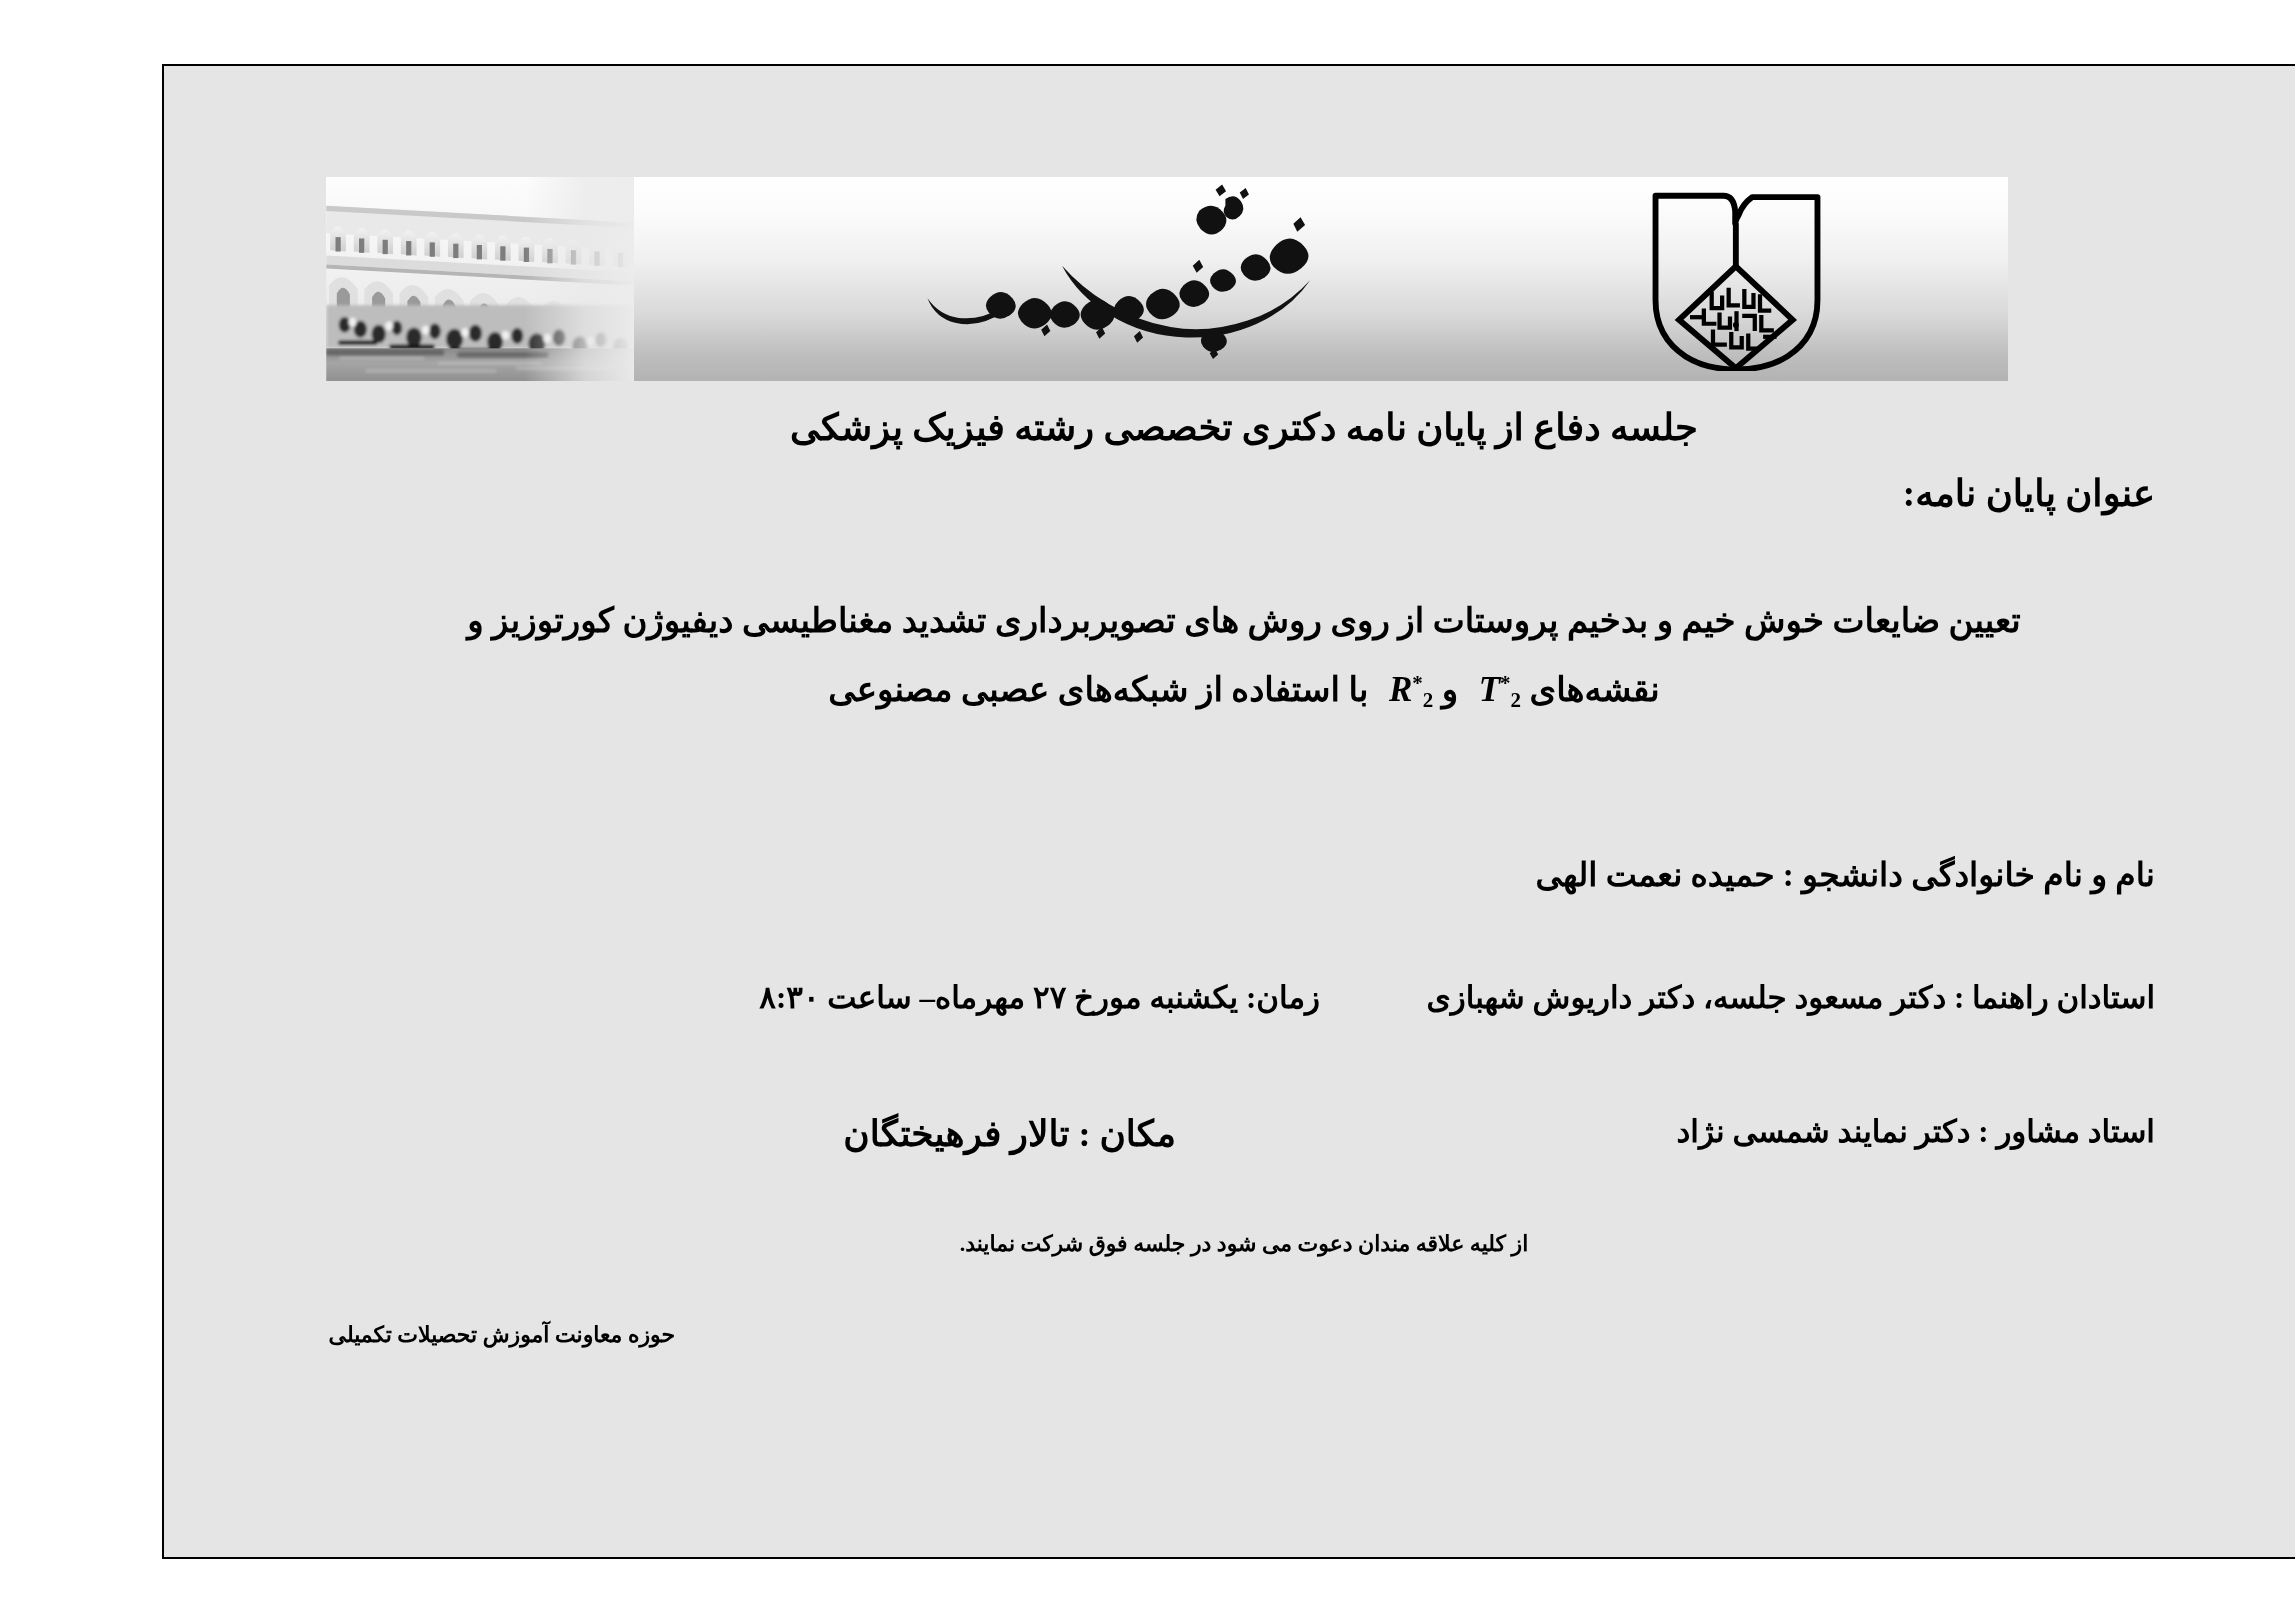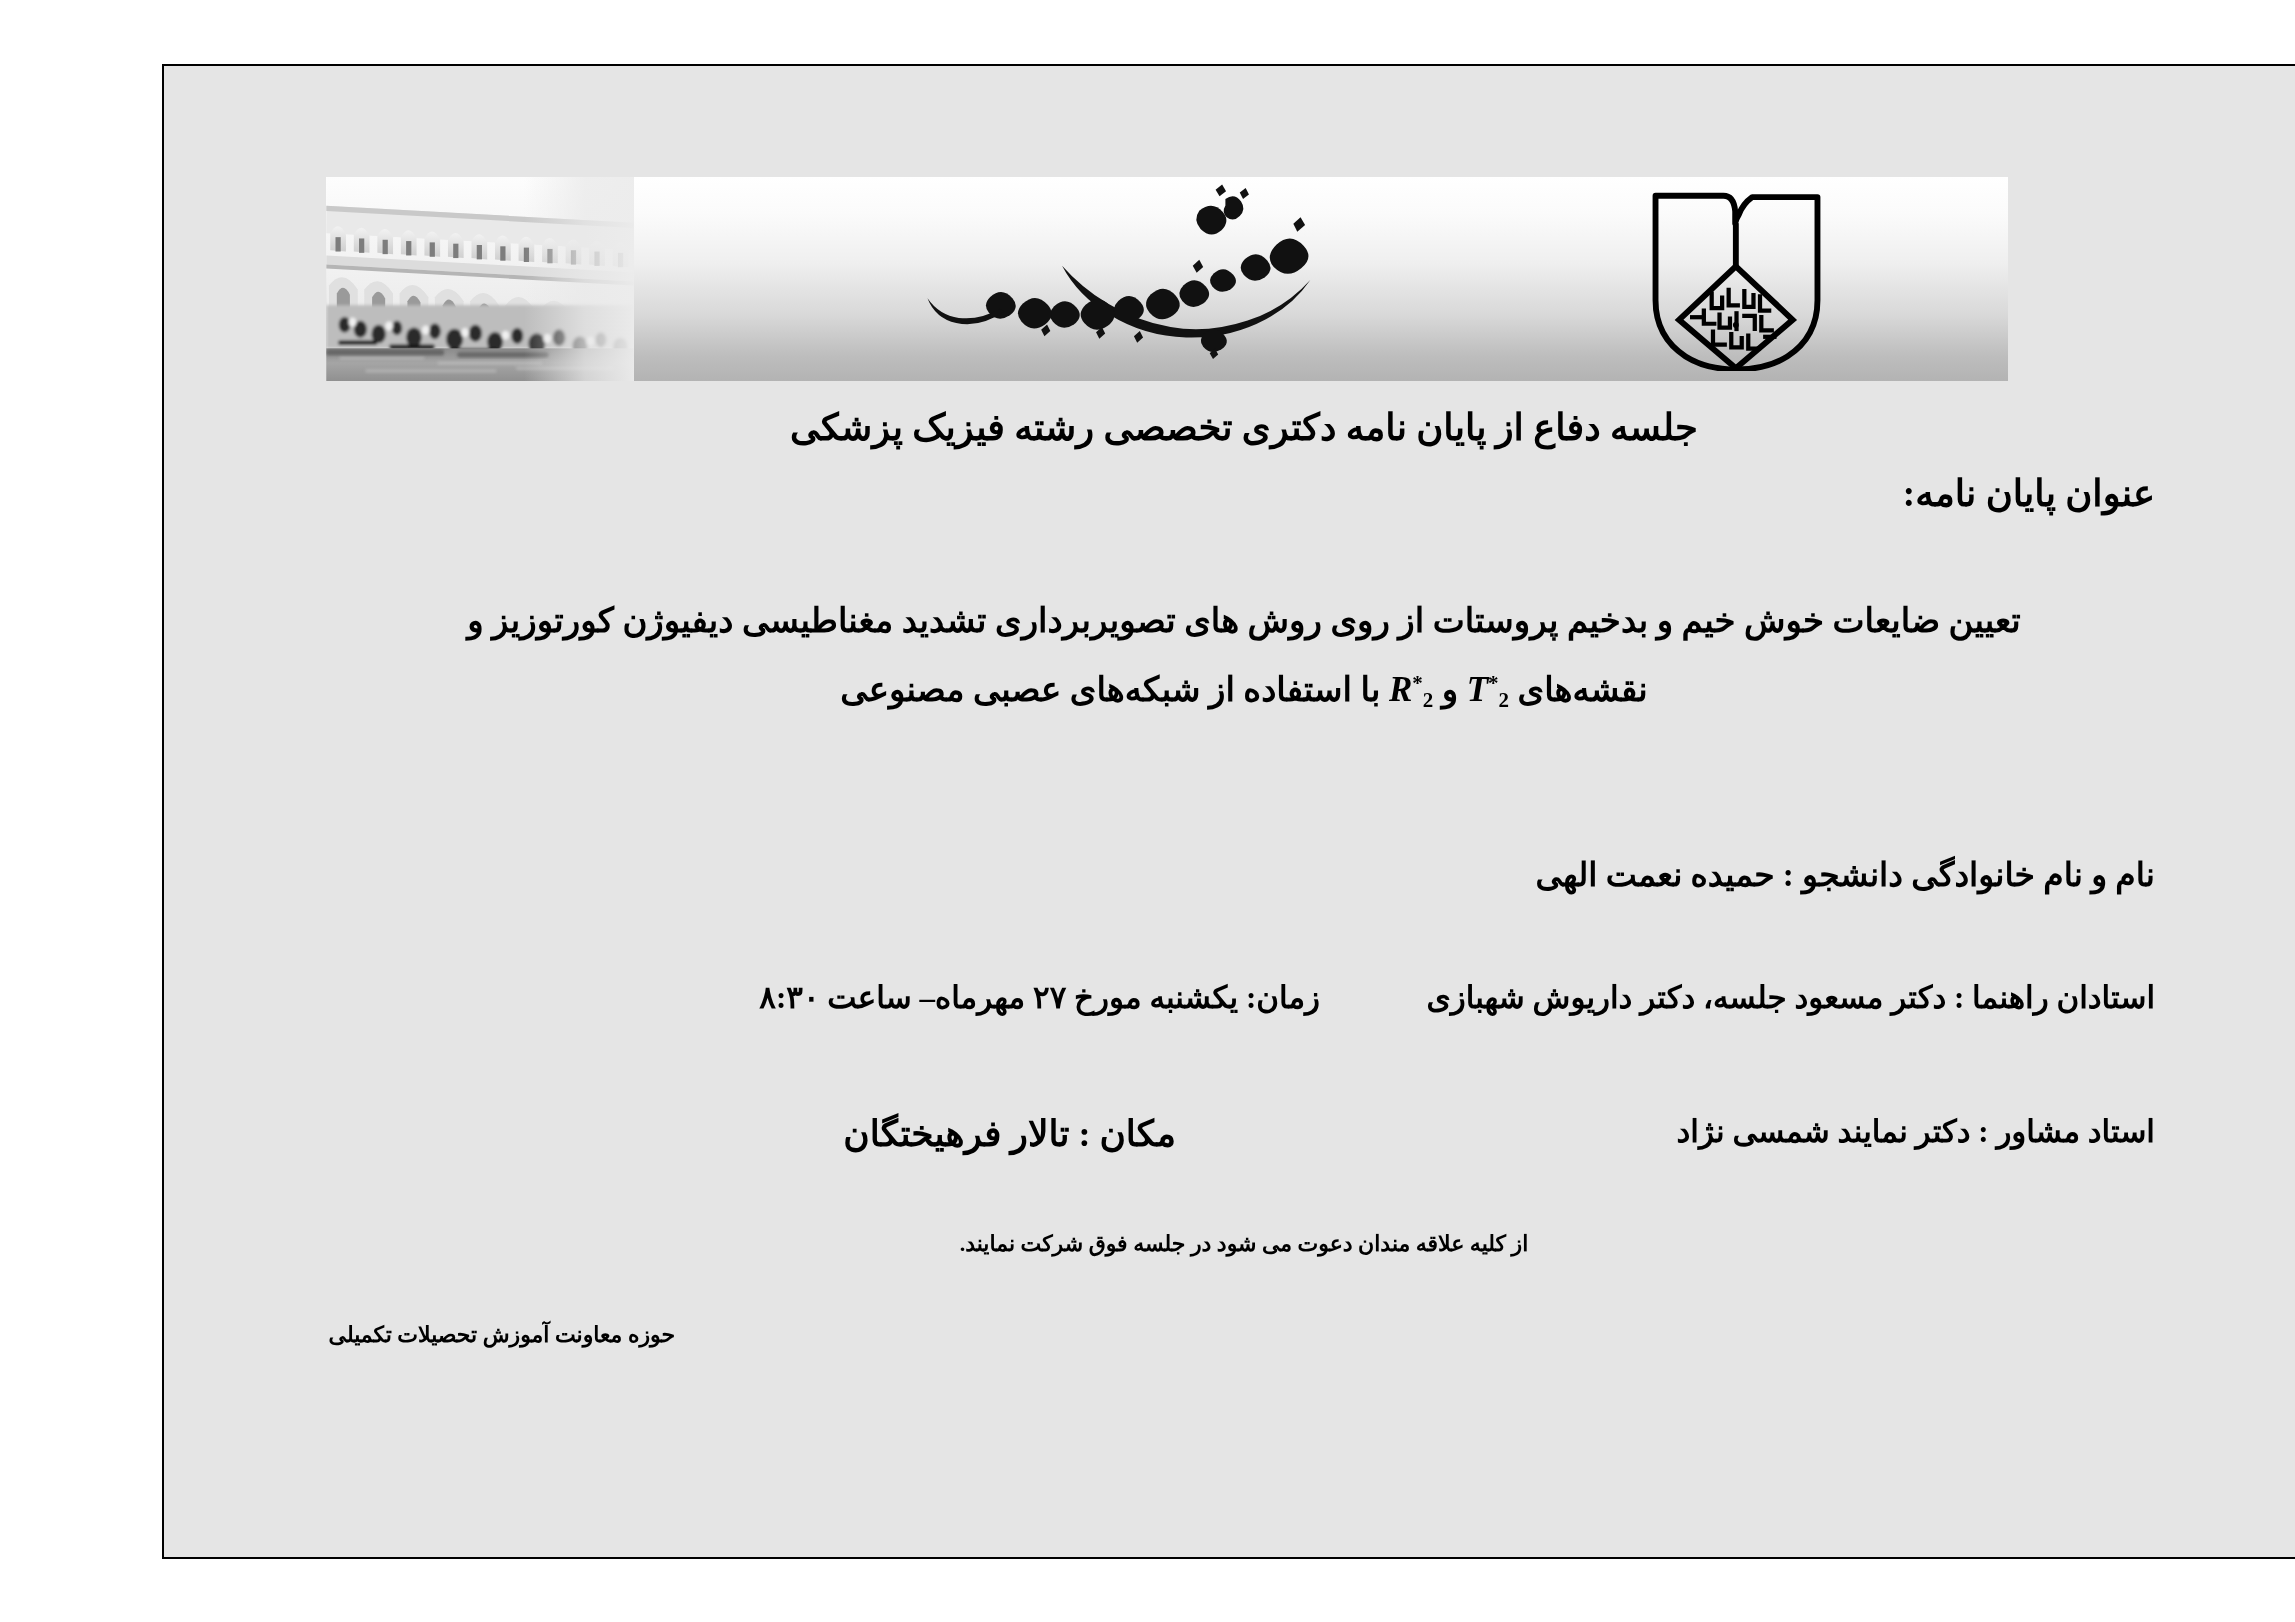--- a/index.html
+++ b/index.html
@@ -120,20 +120,21 @@
     white-space: normal;
   }
   .math {
     font-family: "Liberation Serif", "DejaVu Serif", serif;
     font-style: italic;
     font-weight: bold;
     direction: ltr;
     unicode-bidi: isolate;
     display: inline-block;
     font-size: 35px;
+    margin-left: 12px;
   }
   .math sup {
     font-size: 0.60em;
     vertical-align: 0.52em;
     font-style: normal;
   }
   .math sub {
     font-size: 0.60em;
     vertical-align: -0.28em;
     font-style: normal;

